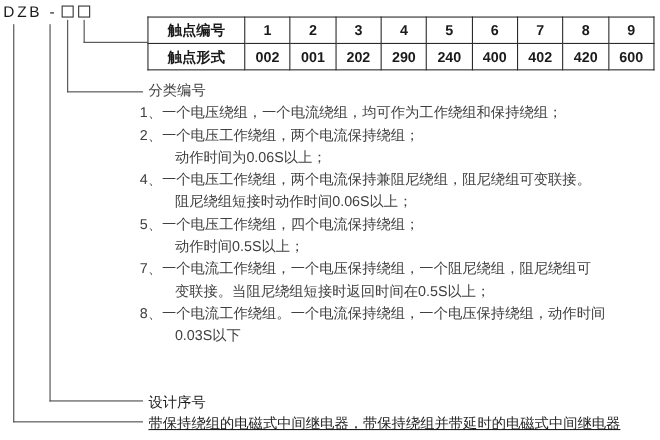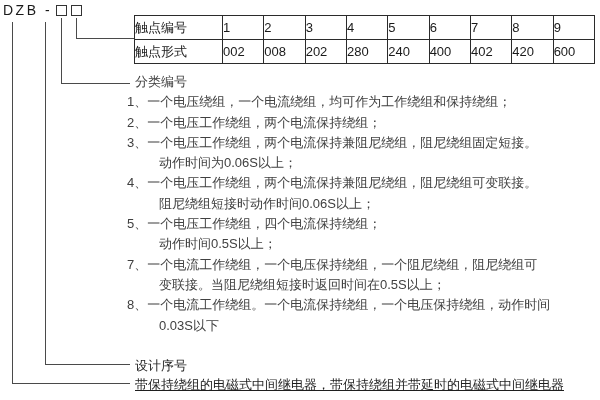--- a/index.html
+++ b/index.html
@@ -12,22 +12,22 @@
     color:#1a1a1a;white-space:nowrap;
   }
   .sq{position:absolute;width:9px;height:9px;border:1.5px solid #333;background:#fff;}
   .vline{position:absolute;width:0;border-left:1.5px solid #4a4a4a;}
   .hline{position:absolute;height:0;border-top:1.5px solid #4a4a4a;}
   .ctable{
     position:absolute;left:134px;top:15px;width:461px;
     border-collapse:collapse;table-layout:fixed;
   }
   .ctable td{
-    border:1px solid #2b2b2b;text-align:left;vertical-align:middle;
-    font-size:13px;height:23px;padding:0;color:#1a1a1a;
+    border:1px solid #2b2b2b;text-align:center;vertical-align:middle;
+    font-size:13px;height:23px;padding:0;color:#1a1a1a;font-weight:bold;
   }
   .cls{position:absolute;left:115px;top:72px;width:482px;font-size:13px;color:#404040;}
   .cls-line{height:20.3px;line-height:20.3px;white-space:nowrap;}
   .cls-line.head{padding-left:20px;}
   .cls-line.item{padding-left:12px;}
   .cls-line.cont{padding-left:0;margin-left:44px;}
   .blabel{position:absolute;left:135px;font-size:13px;color:#1f1f1f;white-space:nowrap;line-height:15px;}
 </style>
 </head>
 <body>
@@ -74,37 +74,36 @@
         <td>4</td>
         <td>5</td>
         <td>6</td>
         <td>7</td>
         <td>8</td>
         <td>9</td>
       </tr>
       <tr>
         <td>触点形式</td>
         <td>002</td>
-        <td>008</td>
+        <td>001</td>
         <td>202</td>
-        <td>280</td>
+        <td>290</td>
         <td>240</td>
         <td>400</td>
         <td>402</td>
         <td>420</td>
         <td>600</td>
       </tr>
     </tbody>
   </table>
 
   <div class="cls">
     <div class="cls-line head">分类编号</div>
     <div class="cls-line item">1、一个电压绕组，一个电流绕组，均可作为工作绕组和保持绕组；</div>
     <div class="cls-line item">2、一个电压工作绕组，两个电流保持绕组；</div>
-    <div class="cls-line item">3、一个电压工作绕组，两个电流保持兼阻尼绕组，阻尼绕组固定短接。</div>
     <div class="cls-line cont">动作时间为0.06S以上；</div>
     <div class="cls-line item">4、一个电压工作绕组，两个电流保持兼阻尼绕组，阻尼绕组可变联接。</div>
     <div class="cls-line cont">阻尼绕组短接时动作时间0.06S以上；</div>
     <div class="cls-line item">5、一个电压工作绕组，四个电流保持绕组；</div>
     <div class="cls-line cont">动作时间0.5S以上；</div>
     <div class="cls-line item">7、一个电流工作绕组，一个电压保持绕组，一个阻尼绕组，阻尼绕组可</div>
     <div class="cls-line cont">变联接。当阻尼绕组短接时返回时间在0.5S以上；</div>
     <div class="cls-line item">8、一个电流工作绕组。一个电流保持绕组，一个电压保持绕组，动作时间</div>
     <div class="cls-line cont">0.03S以下</div>
   </div>

